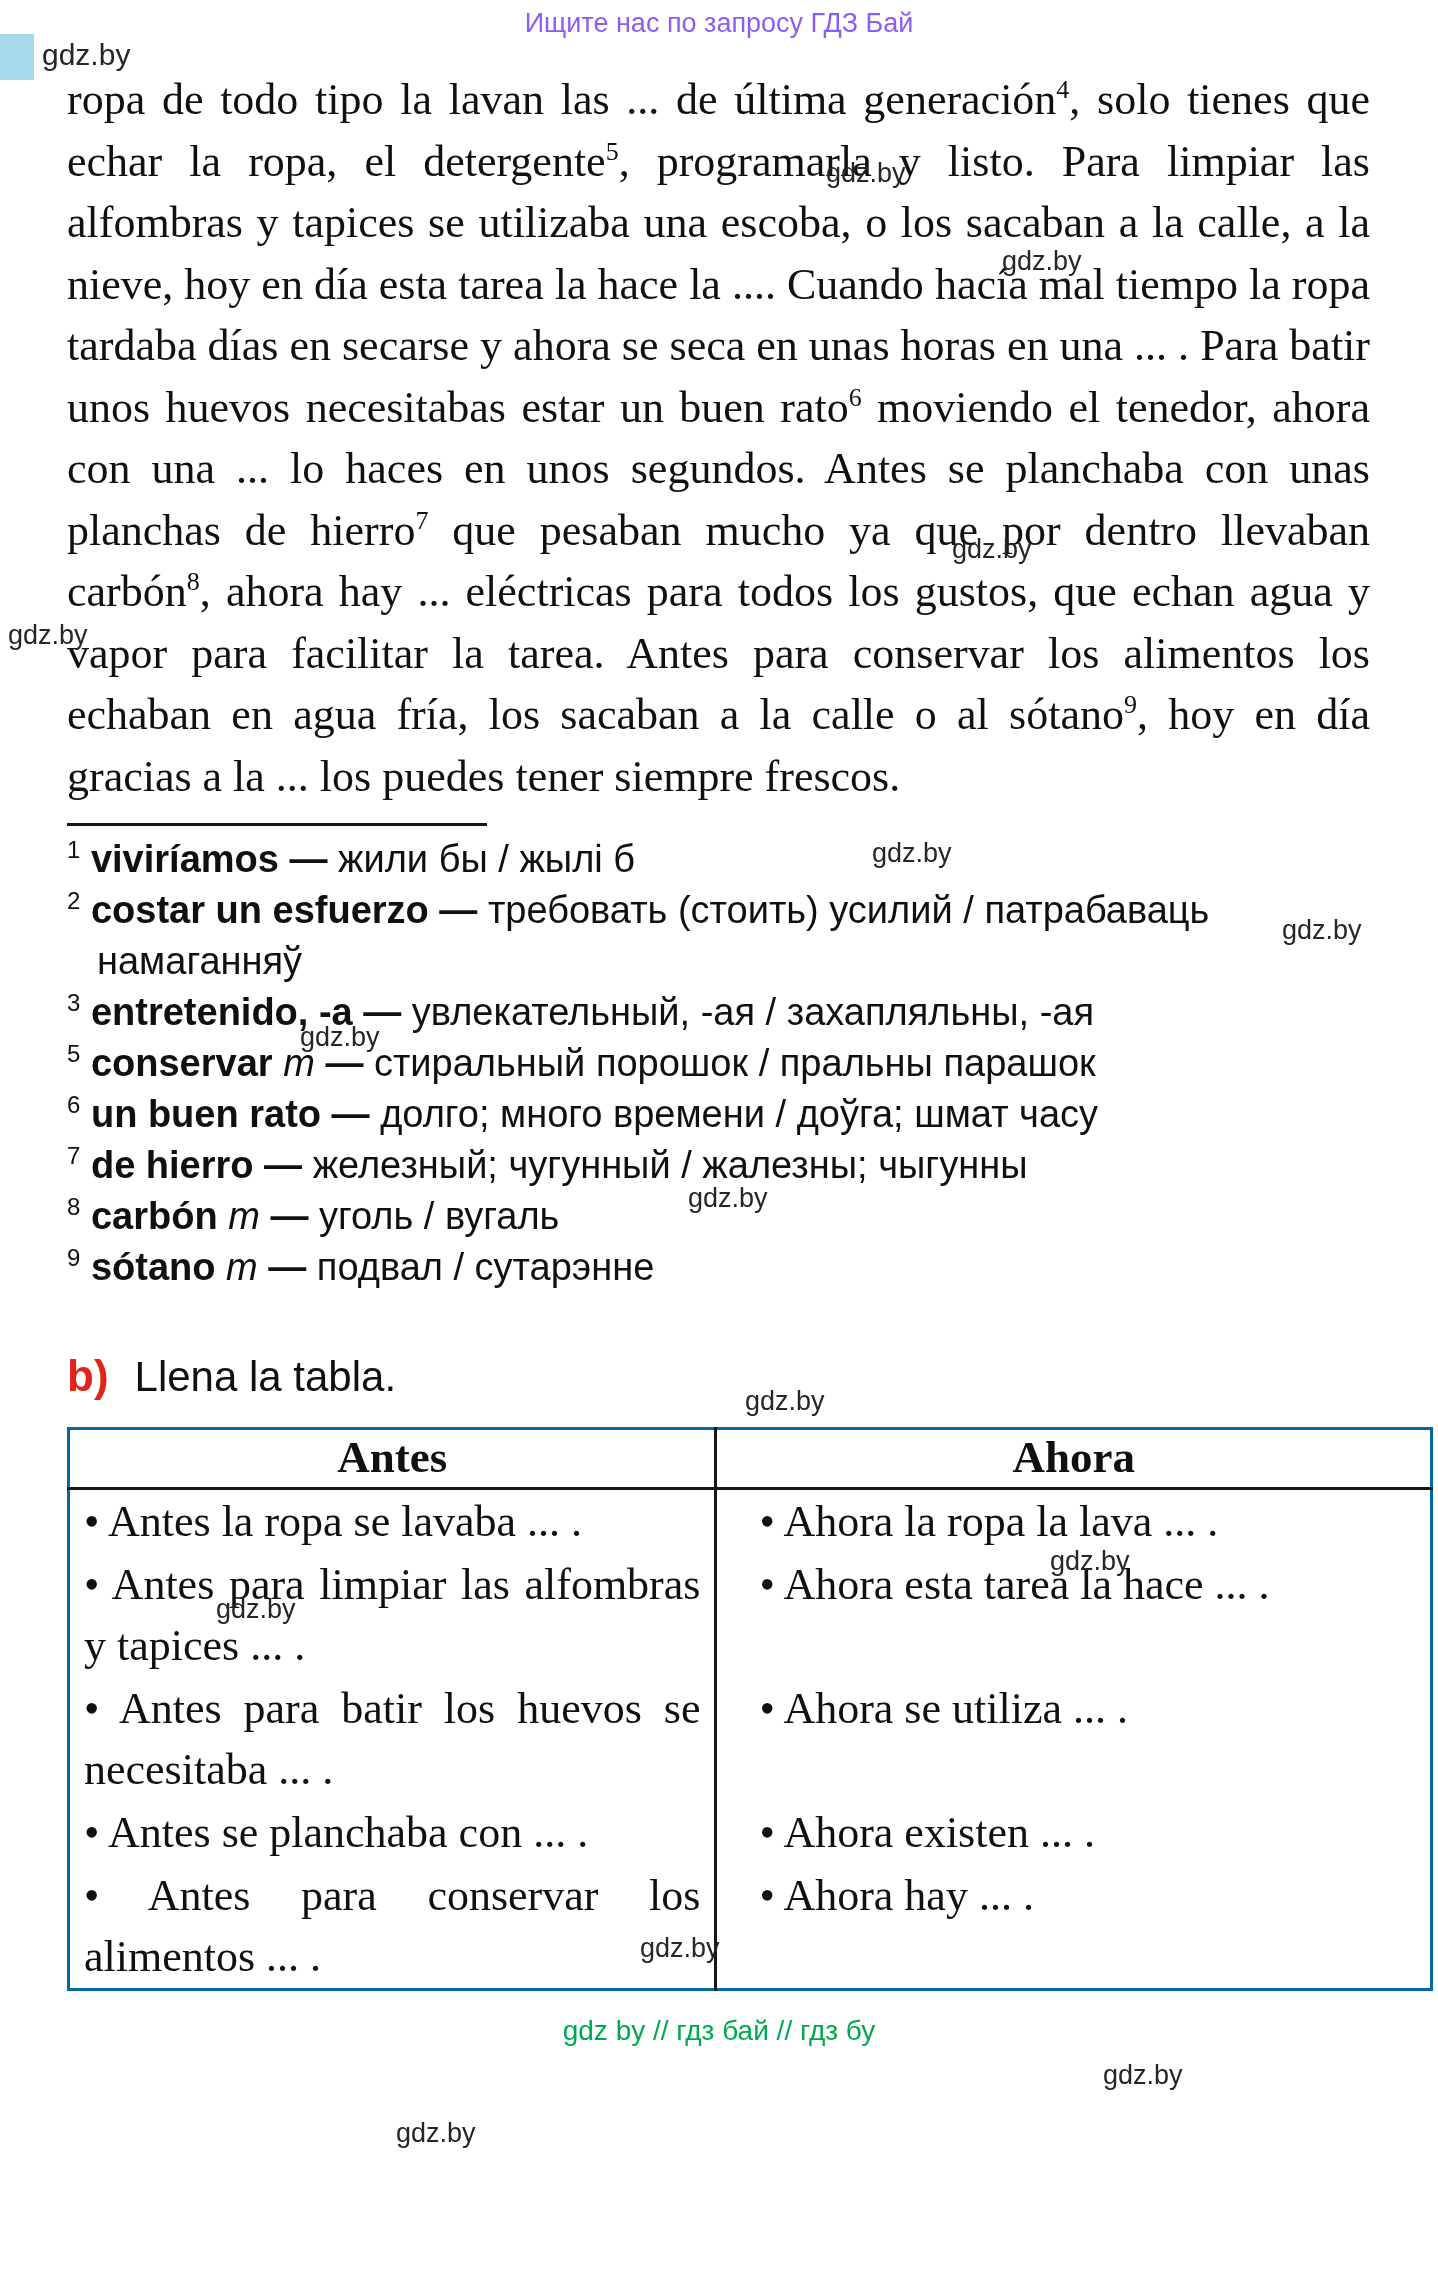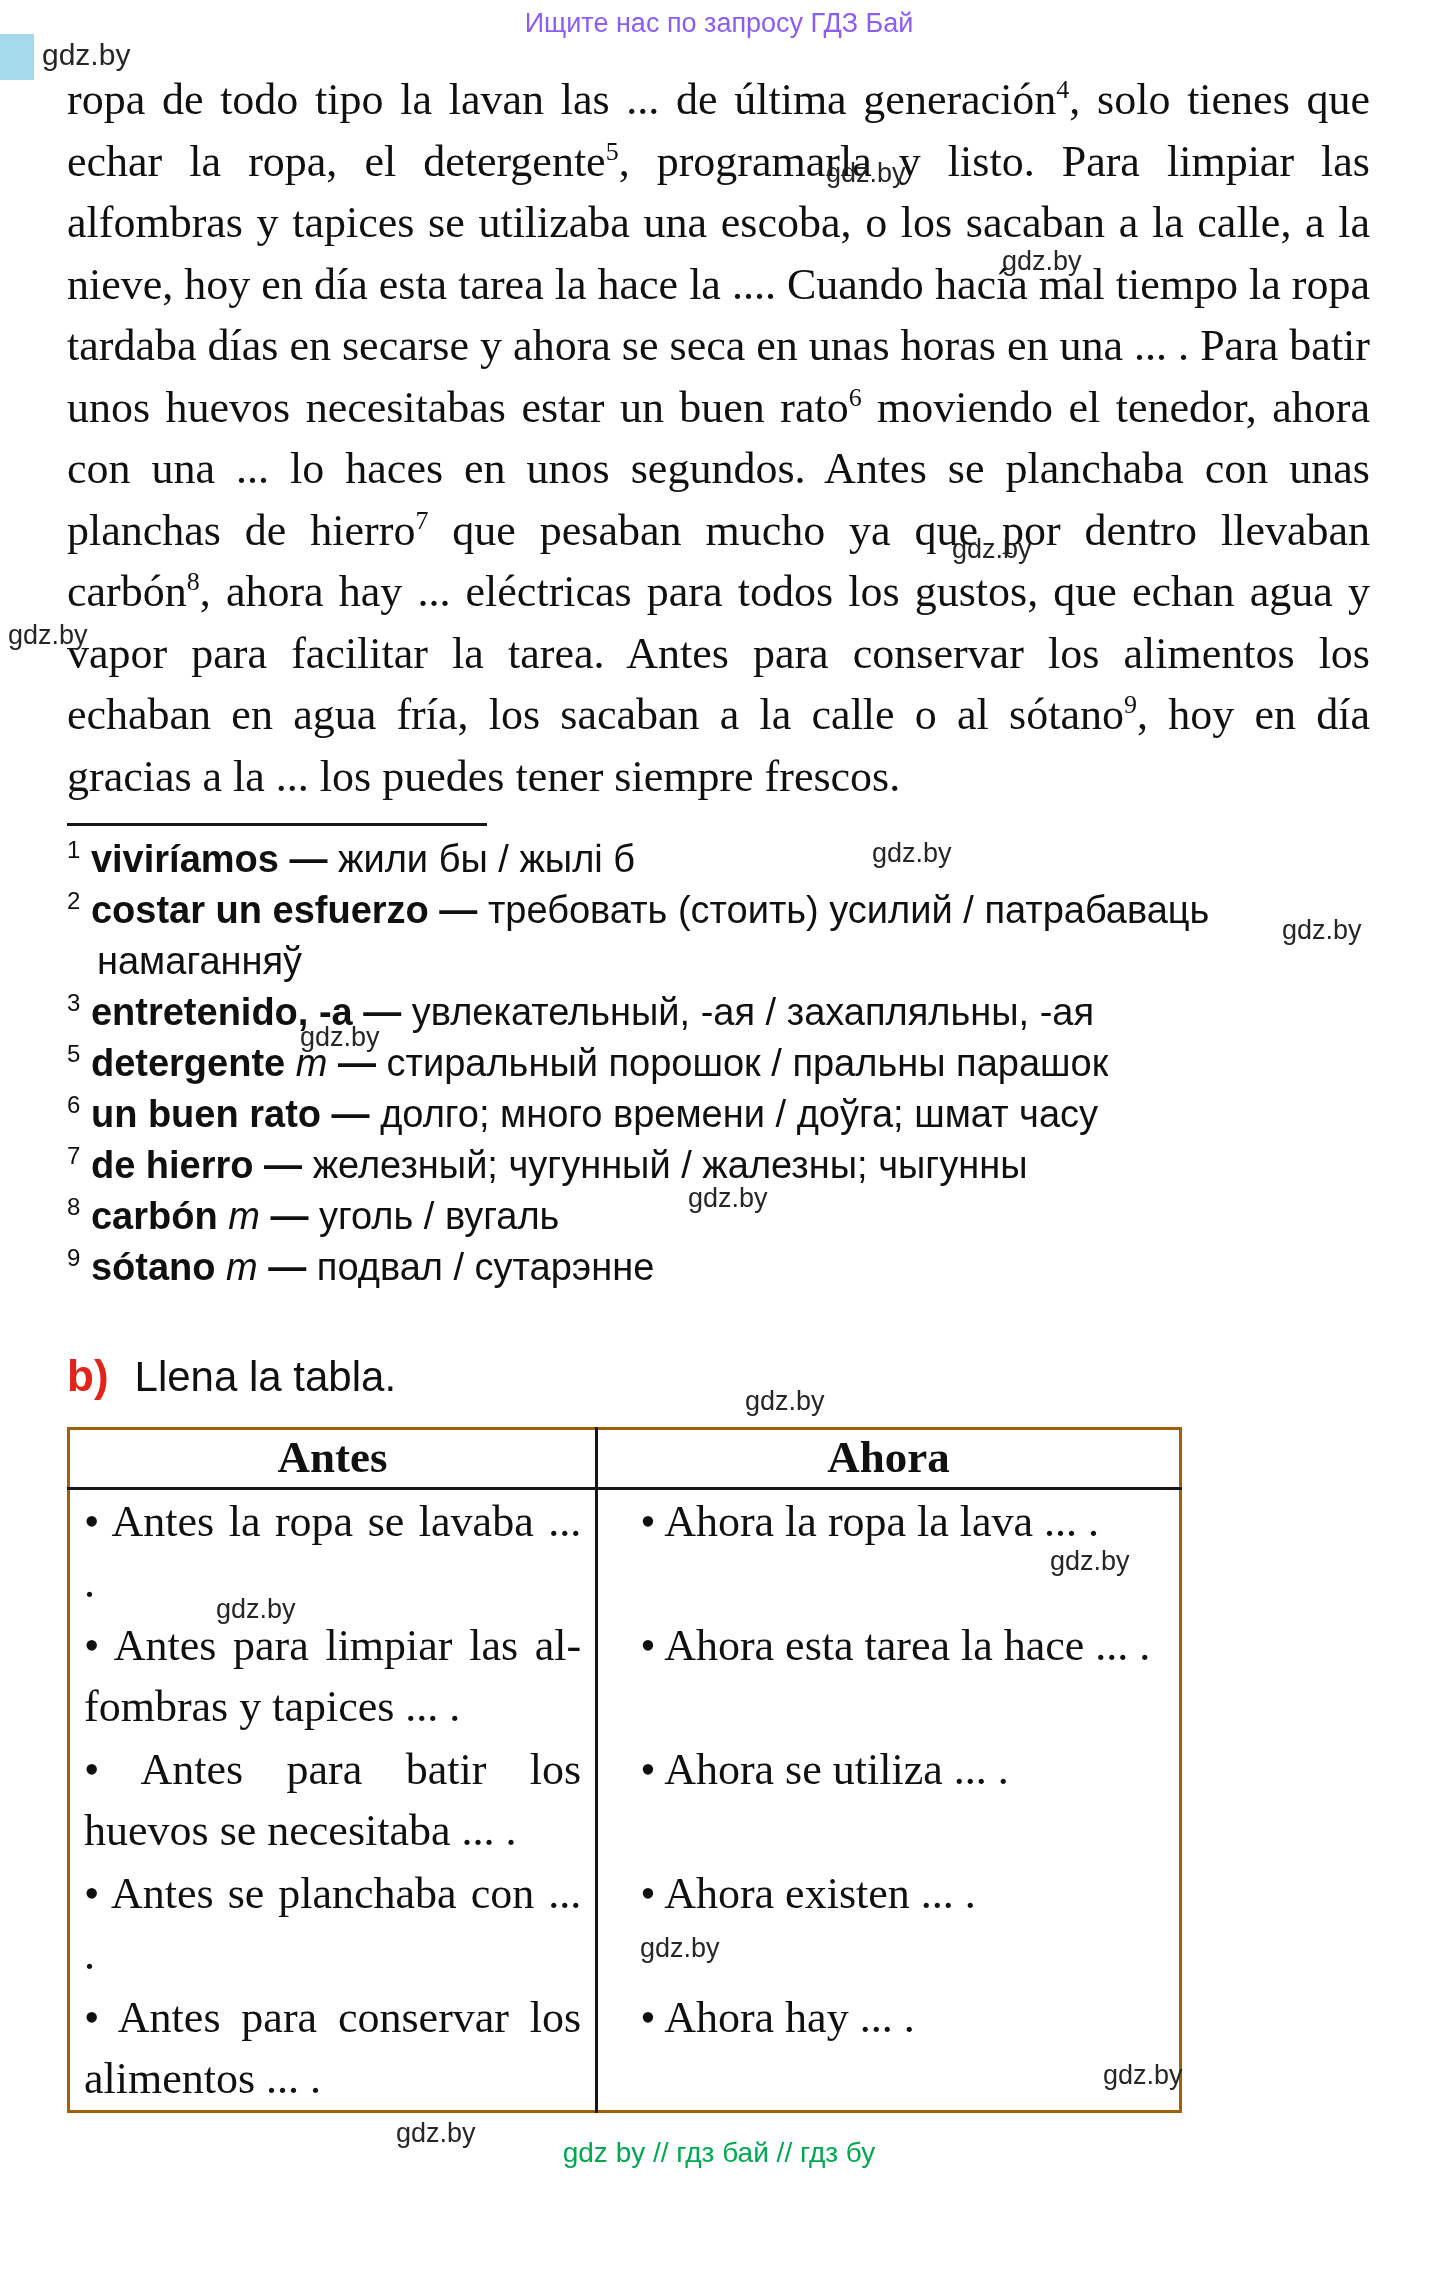--- a/index.html
+++ b/index.html
@@ -50,22 +50,22 @@
   .fn { padding-left:30px; text-indent:-30px; }
   .fn sup.fn-num { font-size:24px; line-height:0; }
   .fn .fn-term, .fn .fn-dash { font-weight:700; }
   .fn .fn-suffix { font-style:italic; }
 
   .task { margin:58px 0 0 67px; font-family:"Liberation Sans", sans-serif; font-size:42px; }
   .task .task-letter { color:#e2231a; font-weight:700; font-size:44px; margin-right:26px; }
 
   table.compare {
     border-collapse:collapse; table-layout:fixed;
-    margin:26px 0 0 67px; width:1115px;
-    border:3px solid #a16207;
+    margin:26px 0 0 67px; width:1366px;
+    border:3px solid #0369a1;
   }
   table.compare th {
     font-family:"Liberation Serif", serif; font-weight:700; font-size:45px;
     line-height:50px; padding:2px 0 5px; text-align:center;
     border-bottom:3px solid #161616;
   }
   table.compare th.col-ahora, table.compare td.col-ahora { border-left:3px solid #161616; }
   table.compare td {
     font-size:44px; line-height:61px; vertical-align:top;
     padding:1px 14px 1px 14px; text-align:justify;
@@ -101,21 +101,21 @@
 <span class="wm w15">gdz.by</span>
 
 <p class="para">ropa de todo tipo la lavan las ... de última generación<sup>4</sup>, solo tienes que echar la ropa, el detergente<sup>5</sup>, programarla y listo. Para limpiar las alfombras y tapices se utilizaba una escoba, o los sacaban a la calle, a la nieve, hoy en día esta tarea la hace la .... Cuando hacía mal tiempo la ropa tardaba días en secarse y ahora se seca en unas horas en una ... . Para batir unos huevos necesitabas estar un buen rato<sup>6</sup> moviendo el tenedor, ahora con una ... lo haces en unos segundos. Antes se planchaba con unas planchas de hierro<sup>7</sup> que pesaban mucho ya que por dentro llevaban carbón<sup>8</sup>, ahora hay ... eléctricas para todos los gustos, que echan agua y vapor para facilitar la tarea. Antes para conservar los alimentos los echaban en agua fría, los sacaban a la calle o al sótano<sup>9</sup>, hoy en día gracias a la ... los puedes tener siempre frescos.</p>
 
 <div class="fn-rule"></div>
 
 <div class="footnotes">
     <div class="fn"><sup class="fn-num">1</sup> <span class="fn-term">viviríamos</span> <span class="fn-dash">—</span> <span class="fn-translation">жили бы / жылі б</span></div>
     <div class="fn"><sup class="fn-num">2</sup> <span class="fn-term">costar un esfuerzo</span> <span class="fn-dash">—</span> <span class="fn-translation">требовать (стоить) усилий / патрабаваць намаганняў</span></div>
     <div class="fn"><sup class="fn-num">3</sup> <span class="fn-term">entretenido, -a</span> <span class="fn-dash">—</span> <span class="fn-translation">увлекательный, -ая / захапляльны, -ая</span></div>
-    <div class="fn"><sup class="fn-num">5</sup> <span class="fn-term">detergente</span> <span class="fn-suffix">m</span> <span class="fn-dash">—</span> <span class="fn-translation">стиральный порошок / пральны парашок</span></div>
+    <div class="fn"><sup class="fn-num">5</sup> <span class="fn-term">conservar</span> <span class="fn-suffix">m</span> <span class="fn-dash">—</span> <span class="fn-translation">стиральный порошок / пральны парашок</span></div>
     <div class="fn"><sup class="fn-num">6</sup> <span class="fn-term">un buen rato</span> <span class="fn-dash">—</span> <span class="fn-translation">долго; много времени / доўга; шмат часу</span></div>
     <div class="fn"><sup class="fn-num">7</sup> <span class="fn-term">de hierro</span> <span class="fn-dash">—</span> <span class="fn-translation">железный; чугунный / жалезны; чыгунны</span></div>
     <div class="fn"><sup class="fn-num">8</sup> <span class="fn-term">carbón</span> <span class="fn-suffix">m</span> <span class="fn-dash">—</span> <span class="fn-translation">уголь / вугаль</span></div>
     <div class="fn"><sup class="fn-num">9</sup> <span class="fn-term">sótano</span> <span class="fn-suffix">m</span> <span class="fn-dash">—</span> <span class="fn-translation">подвал / сутарэнне</span></div>
   </div>
 
 <div class="task">
   <span class="task-letter">b)</span><span class="task-text">Llena la tabla.</span>
 </div>
 

